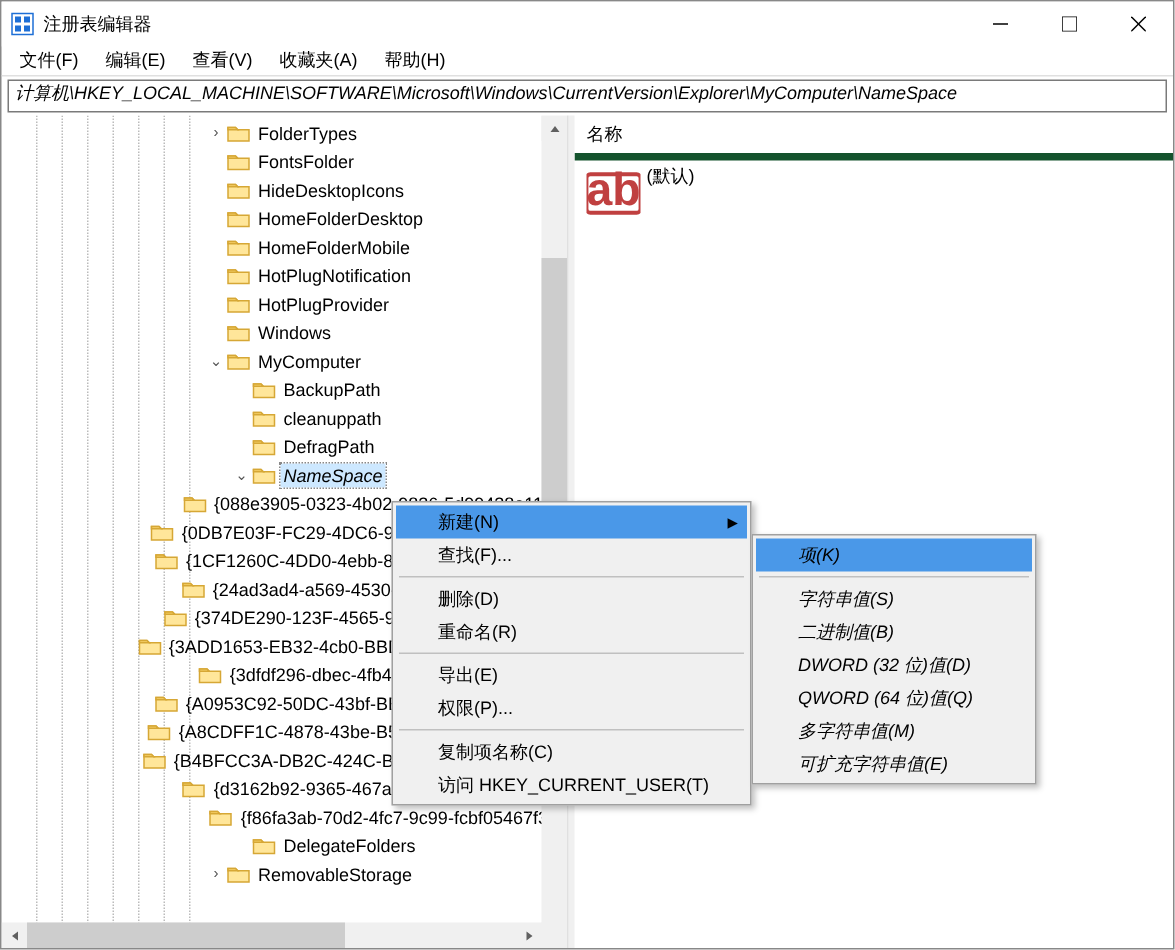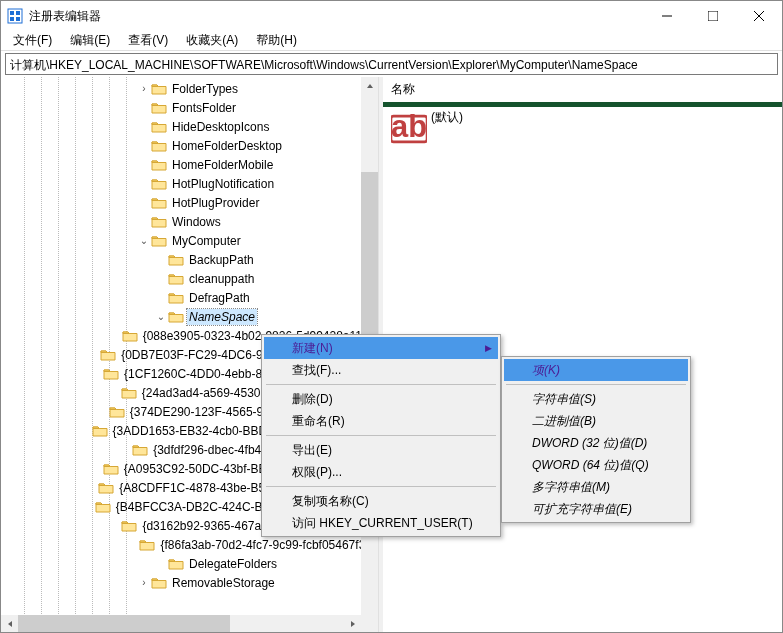--- a/index.html
+++ b/index.html
@@ -8,21 +8,21 @@
 .titlebar { height: 30px; display: flex; align-items: center; padding-left: 6px; background: #fff; }
 .titlebar .app-icon { width: 16px; height: 16px; margin-right: 6px; }
 .titlebar .title { flex: 1; font-size: 12px; }
 .winbtns { display: flex; height: 100%; }
 .winbtn { width: 46px; display: flex; align-items: center; justify-content: center; }
 .winbtn svg { width: 10px; height: 10px; }
 
 .menubar { height: 20px; display: flex; align-items: center; padding: 0 4px; gap: 2px; border-bottom: 1px solid #e0e0e0; }
 .menubar .mi { padding: 2px 8px; }
 
-.addressbar { height: 22px; border: 1px solid #7a7a7a; margin: 2px 4px; display: flex; align-items: flex-end; padding: 0 4px; background: #fff; }
+.addressbar { height: 22px; border: 1px solid #7a7a7a; margin: 2px 4px; display: flex; align-items: flex-start; padding: 0 4px; background: #fff; font-style: italic; }
 .addressbar span { white-space: nowrap; overflow: hidden; }
 
 .client { display: flex; height: calc(100% - 30px - 20px - 26px); position: relative; }
 .treepane { width: 378px; overflow: hidden; position: relative; border-right: 1px solid #e0e0e0; }
 .tree-scroll { position: absolute; inset: 0; overflow-y: auto; padding: 2px 0; }
 .splitter { width: 4px; background: #f0f0f0; cursor: col-resize; }
 .valuepane { flex: 1; overflow: auto; }
 .val-header { display: flex; border-bottom: 5px solid #14532d; }
 .val-header .col { padding: 4px 8px; }
 .val-row { display: flex; align-items: center; padding: 2px 8px; gap: 4px; }
@@ -32,21 +32,21 @@
 .tree-row .exp { width: 14px; text-align: center; color: #555; font-size: 10px; display: inline-block; }
 .tree-row .folder { width: 16px; height: 14px; margin-right: 3px; flex: none; }
 .tree-row .label { padding: 1px 2px; }
 .tree-row.selected .label { background: #cde8ff; outline: 1px dotted #888; font-style: italic; }
 
 .tree-lines { position: absolute; left: 0; top: 0; bottom: 0; width: 160px; pointer-events: none; }
 .vline { position: absolute; top: 0; bottom: 0; border-left: 1px dotted #bbb; }
 
 .ctxmenu { position: absolute; background: #f0f0f0; border: 1px solid #a0a0a0; box-shadow: 2px 2px 4px rgba(0,0,0,.25); padding: 2px; }
 .ctxmenu .item { height: 22px; display: flex; align-items: center; padding: 0 20px 0 28px; position: relative; white-space: nowrap; }
-.ctxmenu .item.highlight { background: #4a98e8; color: #4c1d95; }
+.ctxmenu .item.highlight { background: #4a98e8; color: #000000; }
 .ctxmenu .item .arrow { position: absolute; right: 6px; font-size: 9px; }
 .ctxmenu .sep { height: 1px; background: #c0c0c0; margin: 3px 2px; }
 #submenu { min-width: 190px; }
 
 .scrollbar-v { position: absolute; right: 0; top: 0; bottom: 0; width: 17px; background: #f0f0f0; display: flex; flex-direction: column; }
 .sb-btn { height: 17px; background: #f0f0f0; display: flex; align-items: center; justify-content: center; }
 .sb-track { flex: 1; position: relative; }
 .sb-thumb { position: absolute; left: 0; right: 0; background: #cdcdcd; }
 .scrollbar-h { position: absolute; left: 0; right: 17px; bottom: 0; height: 17px; background: #f0f0f0; display: flex; }
 .sb-btn-h { width: 17px; display: flex; align-items: center; justify-content: center; }

